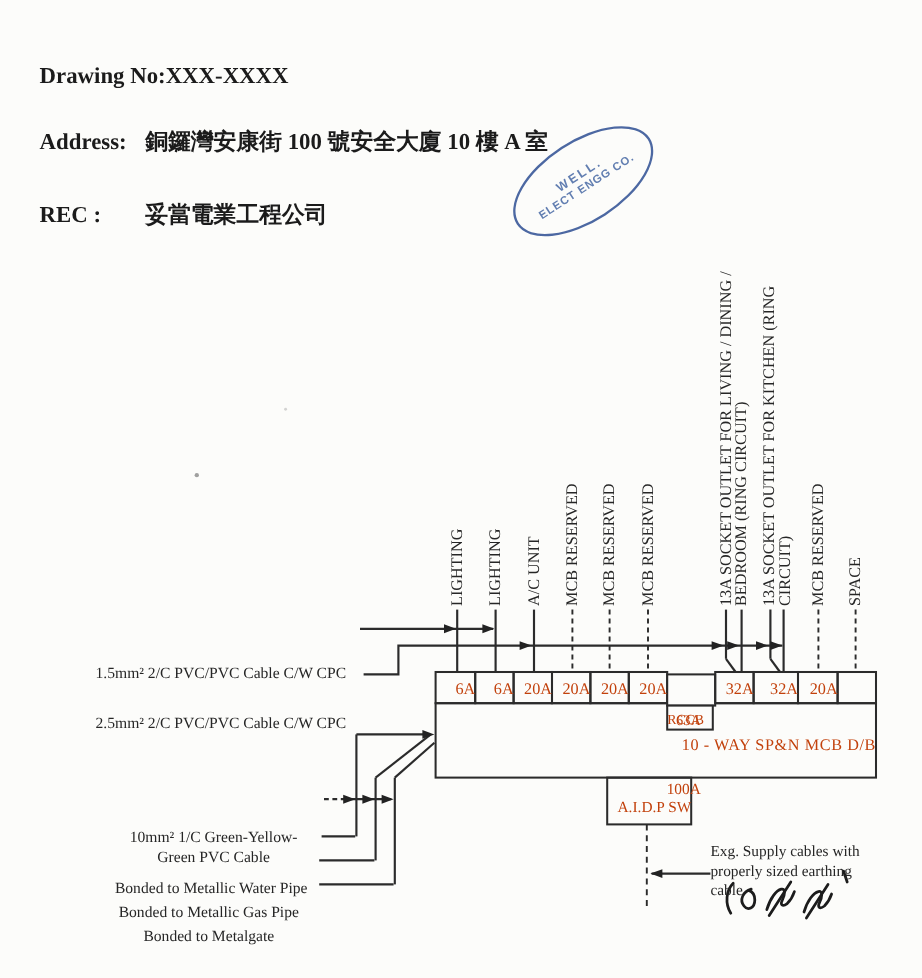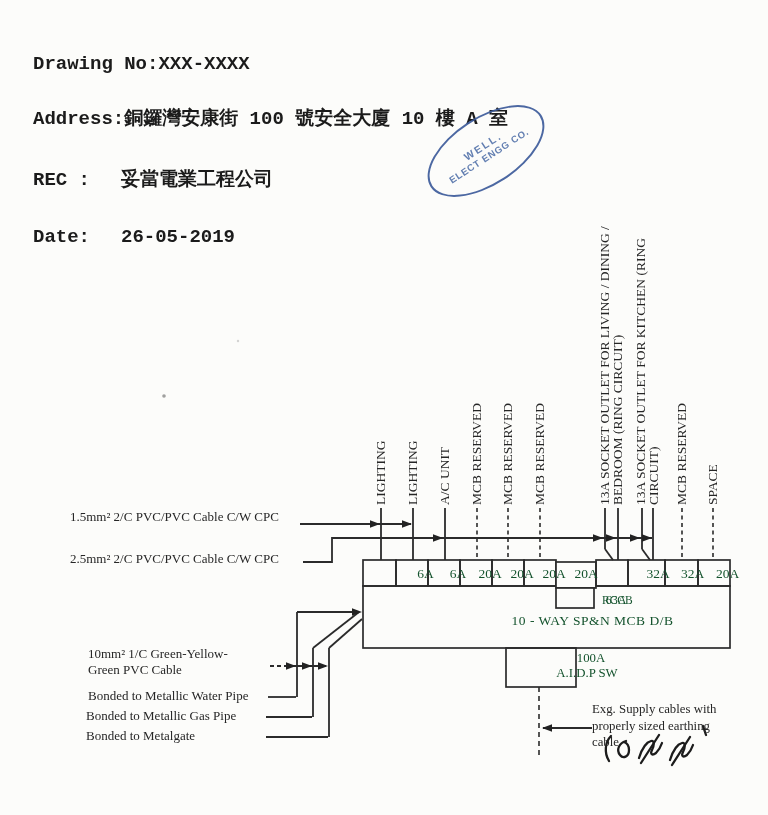--- a/index.html
+++ b/index.html
@@ -3,64 +3,60 @@
 <meta charset="utf-8">
 <style>
   html,body{margin:0;padding:0;}
   body{
     width:768px;height:815px;position:relative;overflow:hidden;
     background:#fcfcfa;
     font-family:"Liberation Serif", serif;
     color:#232323;
   }
   
-  .header{position:absolute;left:33px;top:28px;font-family:Liberation Mono, monospace;
+  .header{position:absolute;left:33px;top:28px;font-family:Liberation Serif, serif;
           font-weight:600;font-size:19px;color:#1b1b1b;}
   .hrow{display:flex;align-items:baseline;margin-bottom:9px;}
   .hrow .hlabel{min-width:88px;white-space:nowrap;}
   .hrow .hvalue{white-space:nowrap;margin-top:25px;}
   .hrow.r1{margin-bottom:5px;}
   .hrow.r2{margin-bottom:10px;}
   
   .stamp{position:absolute;left:420px;top:117px;width:128px;height:64px;
          border:2.5px solid #3e5c9b;border-radius:50%;
          transform:rotate(-33deg);
          display:flex;flex-direction:column;align-items:center;justify-content:center;
          color:#5574ab;font-family:"Liberation Sans",sans-serif;font-weight:bold;
          opacity:.92;}
   .stamp .s1{font-size:10.5px;letter-spacing:2px;line-height:12px;}
   .stamp .s2{font-size:9.5px;letter-spacing:.8px;line-height:12px;}
   .rot{position:absolute;top:505px;transform:rotate(-90deg);transform-origin:0 0;
        font-size:13.5px;line-height:14px;white-space:nowrap;color:#262626;}
   .rot2{line-height:13px;}
-  .rating{position:absolute;top:564px;height:20px;line-height:20px;text-align:center;
-          font-size:13.5px;color:#14532d;padding-left:46px;}
-  .llab{position:absolute;font-size:13px;line-height:16px;color:#262626;text-align:left;white-space:nowrap;}
+  .rating{position:absolute;top:564px;height:20px;line-height:20px;text-align:right;
+          font-size:13.5px;color:#c2410c;}
+  .llab{position:absolute;font-size:13px;line-height:16px;color:#262626;text-align:center;white-space:nowrap;margin-top:44px;}
   .note{position:absolute;font-size:12.8px;line-height:16.5px;color:#262626;text-align:left;}
   svg{position:absolute;left:0;top:0;}
 </style>
 </head>
 <body>
 
 <div class="header">
   <div class="hrow r1">
     <span class="hlabel">Drawing No:</span>
     <span class="hvalue">XXX-XXXX</span>
   </div>
   <div class="hrow r2">
     <span class="hlabel">Address:</span>
     <span class="hvalue">銅鑼灣安康街 100 號安全大廈 10 樓 A 室</span>
   </div>
   <div class="hrow">
     <span class="hlabel">REC :</span>
     <span class="hvalue">妥當電業工程公司</span>
-  </div>
-  <div class="hrow">
-    <span class="hlabel">Date:</span>
-    <span class="hvalue">26-05-2019</span>
   </div>
 </div>
 
 <div class="stamp">
   <div class="s1">WELL.</div>
   <div class="s2">ELECT ENGG CO.</div>
 </div>
 
 <svg width="768" height="815" viewBox="0 0 768 815">
   <g stroke="#2b2b2b" stroke-width="1.8" fill="none">

